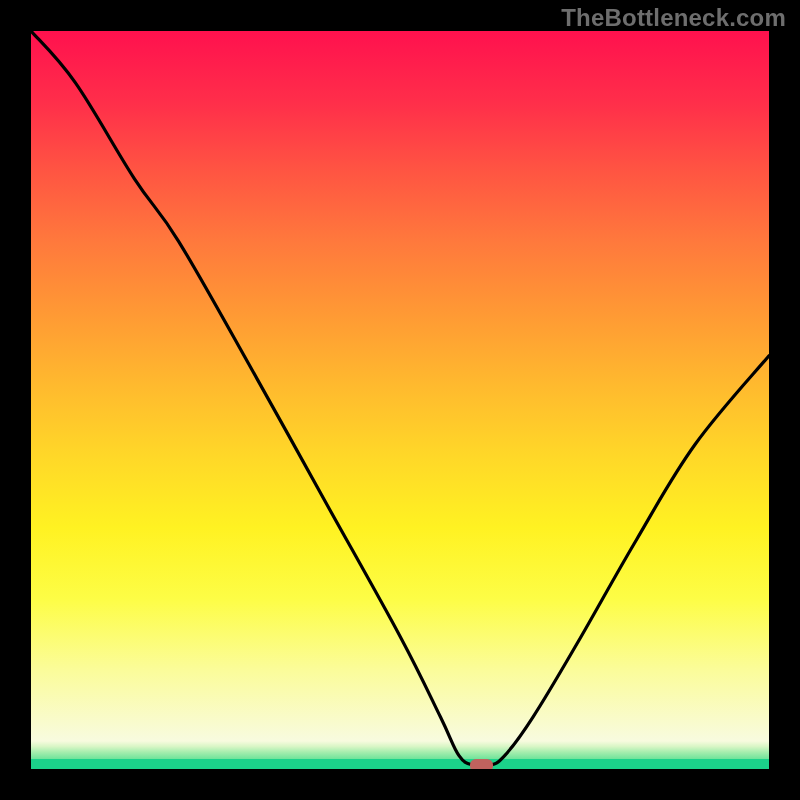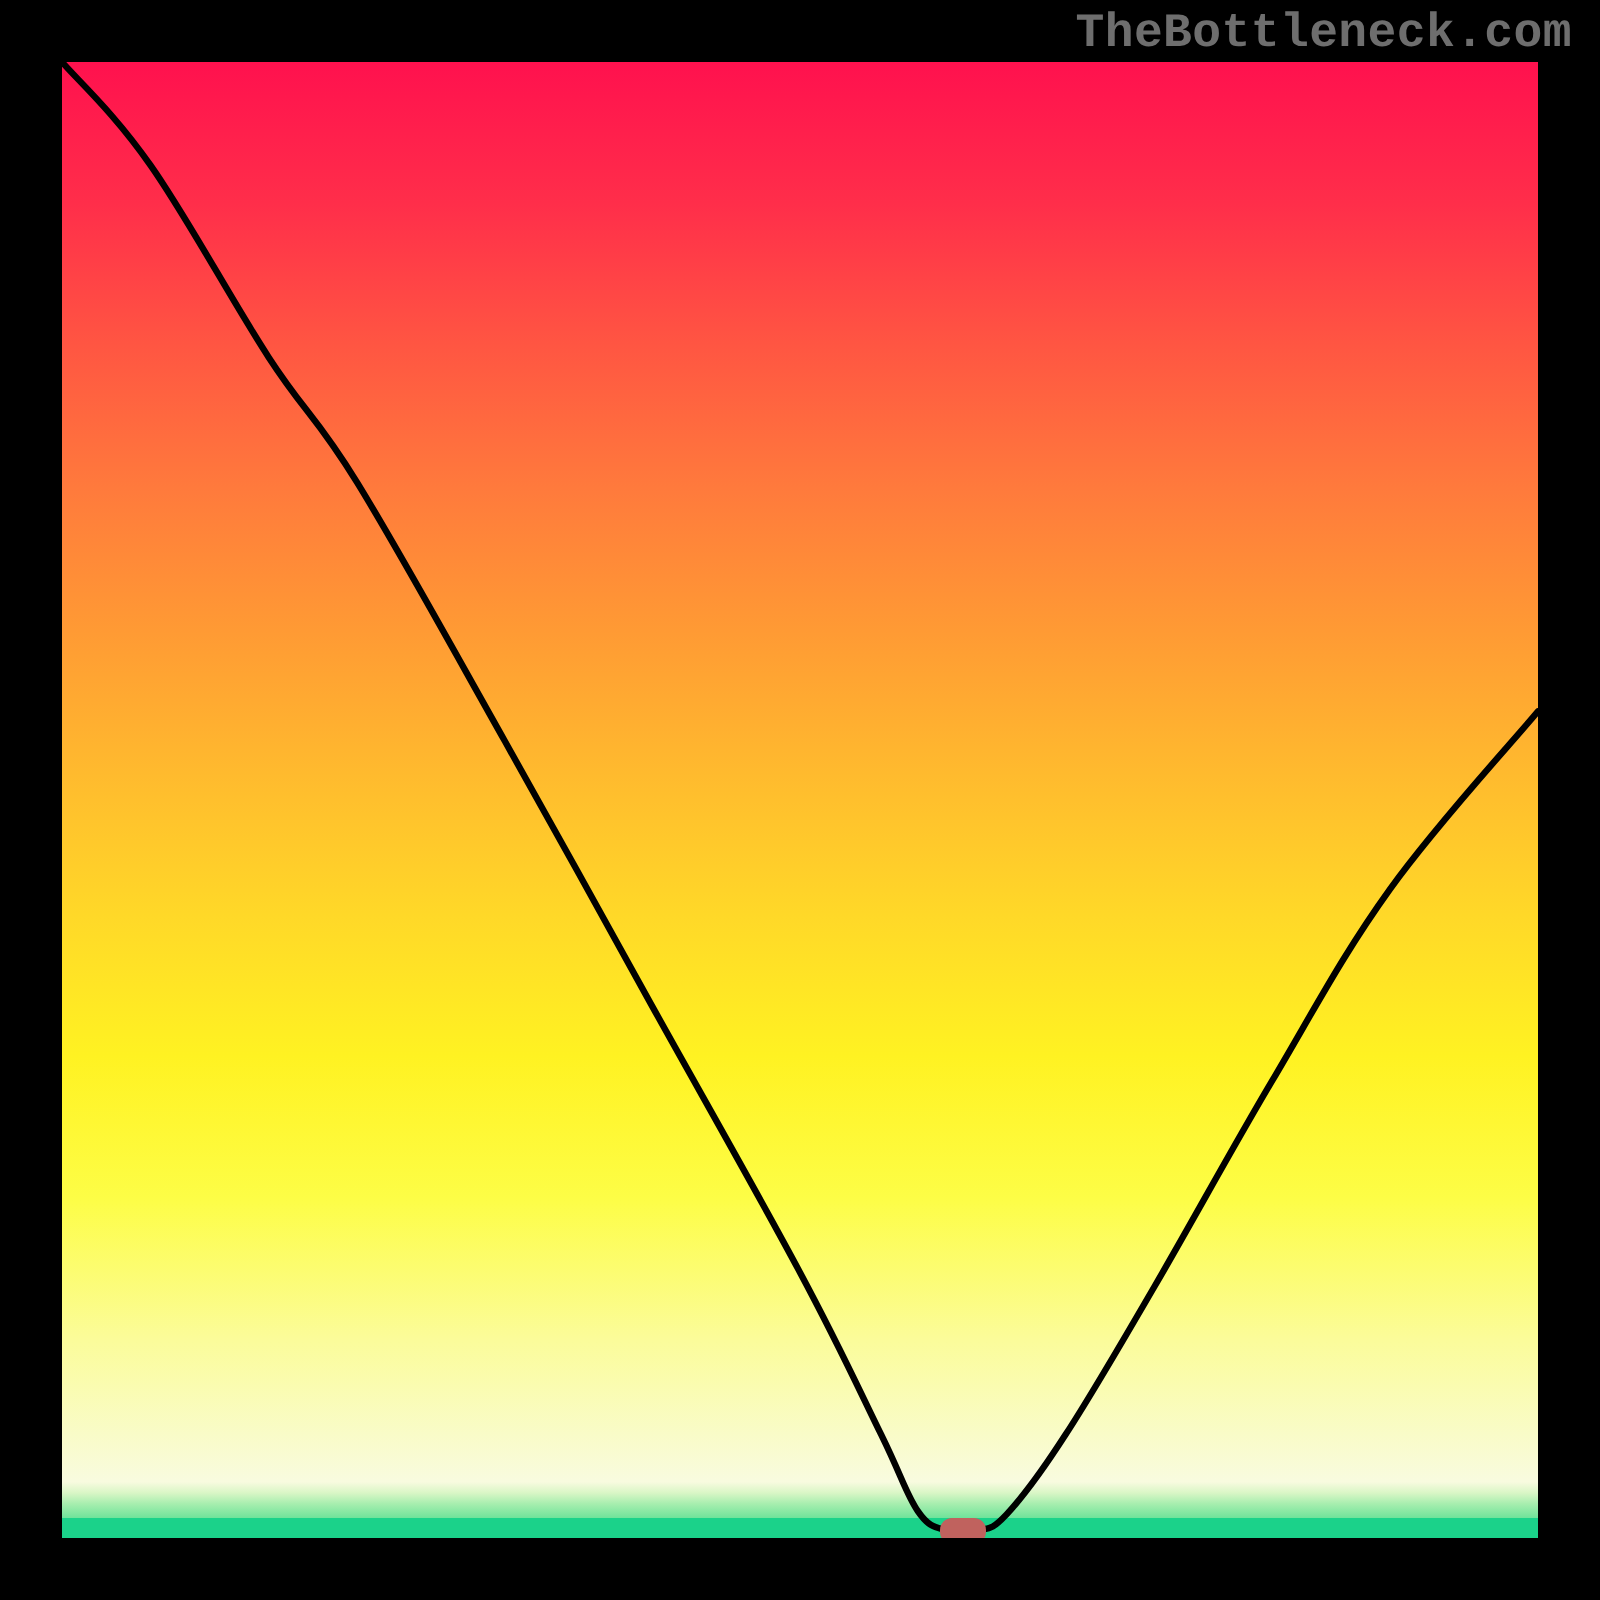--- a/index.html
+++ b/index.html
@@ -19,21 +19,20 @@
   }
   .watermark {
     position: absolute;
     top: 4px;
     right: 14px;
     font-size: 24px;
     font-weight: 600;
     color: #6e6e6e;
     letter-spacing: 0.2px;
     z-index: 10;
-    font-family: Liberation Mono, monospace;
   }
   .plot {
     position: absolute;
     left: 31px;
     top: 31px;
     width: 738px;
     height: 738px;
     overflow: hidden;
   }
   .grad {

